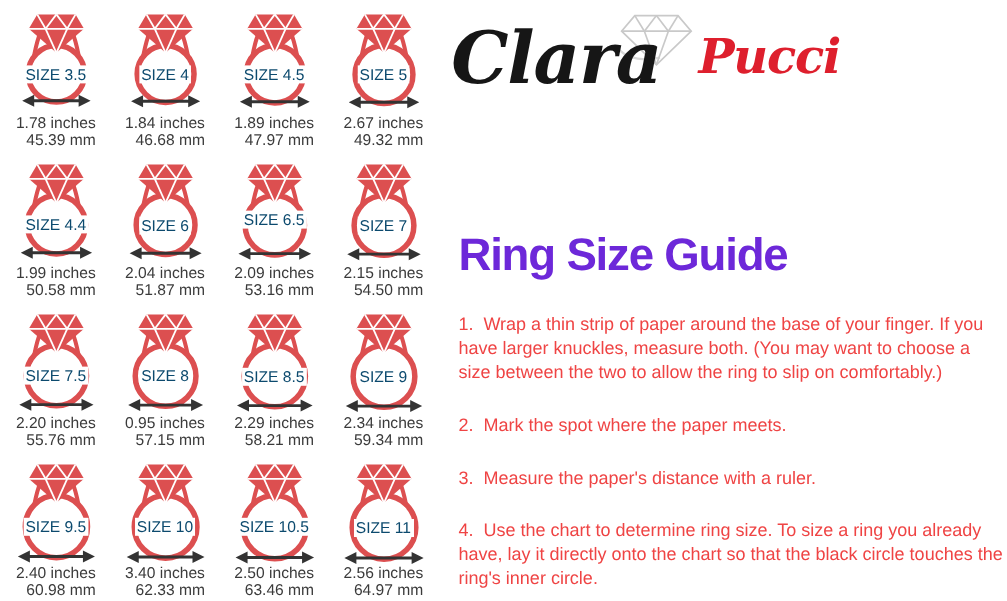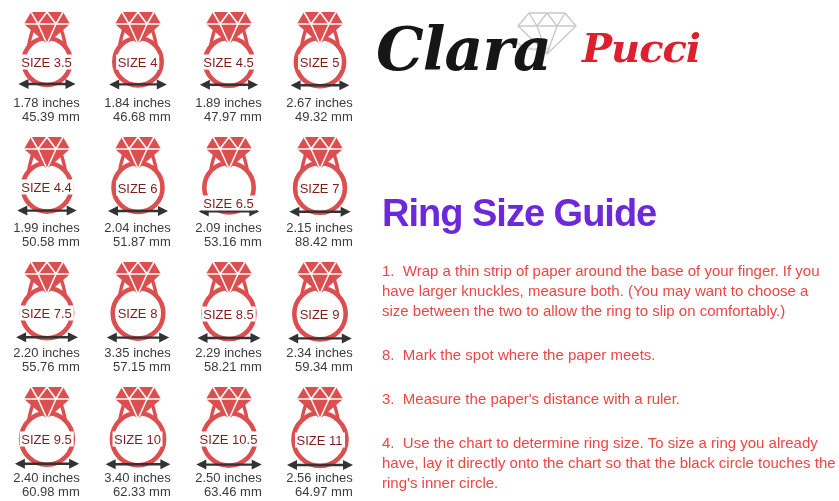--- a/index.html
+++ b/index.html
@@ -11,21 +11,21 @@
   .grid{
     position:absolute;left:1px;top:4px;
     display:grid;grid-template-columns:repeat(4,91px);grid-auto-rows:125px;
     justify-items:center;
   }
   .cell{display:flex;flex-direction:column;align-items:center;}
   .ring-wrap{position:relative;width:92px;height:94px;}
   .size-label{
     position:absolute;left:50%;transform:translate(-50%,-50%);
     background:#ffffff;padding:0 2px;white-space:nowrap;
-    font-size:13px;color:#7f1d1d;
+    font-size:13px;color:#0c4a6e;
   }
   .measure{margin-top:-2px;text-align:right;font-size:13px;line-height:13.5px;color:#3b3b3b;}
   
   .logo{position:absolute;left:374px;top:2px;width:464px;height:110px;}
   .logo-diamond{position:absolute;left:140px;top:6px;}
   .logo-first,.logo-second{
     position:absolute;font-family:"DejaVu Serif",serif;font-style:italic;font-weight:bold;
     letter-spacing:-1px;
   }
   .logo-first{left:2px;top:12px;font-size:60px;color:#161616;}
@@ -228,21 +228,21 @@
               <path d="M 46,8 L 55,20"></path>
               <path d="M 37,20 L 46,40"></path>
               <path d="M 55,20 L 46,40"></path>
             </g>
           </g>
           <g fill="#333333">
             <line x1="22.7" y1="82.4" x2="69.3" y2="82.4" stroke="#333333" stroke-width="2.4"></line>
             <polygon points="15.7,82.4 25.7,77.4 25.7,87.4"></polygon>
             <polygon points="76.3,82.4 66.3,77.4 66.3,87.4"></polygon>
           </g>
-        </svg><span class="size-label" style="top:74px">SIZE 6.5</span></div>
+        </svg><span class="size-label" style="top:54px">SIZE 6.5</span></div>
       <div class="measure">
         <div>2.09 inches</div>
         <div>53.16 mm</div>
       </div>
     </div>
     <div class="cell">
       <div class="ring-wrap"><svg width="92" height="94" viewBox="0 0 92 94">
           <circle cx="46" cy="58.9" r="24.9" fill="none" stroke="#dc4f50" stroke-width="4.6"></circle>
           <path d="M 27.5,42 Q 30,29 33.5,21" fill="none" stroke="#dc4f50" stroke-width="3.4" stroke-linecap="round"></path>
           <path d="M 64.5,42 Q 62,29 58.5,21" fill="none" stroke="#dc4f50" stroke-width="3.4" stroke-linecap="round"></path>
@@ -259,21 +259,21 @@
             </g>
           </g>
           <g fill="#333333">
             <line x1="22.4" y1="82.8" x2="69.6" y2="82.8" stroke="#333333" stroke-width="2.4"></line>
             <polygon points="15.399999999999999,82.8 25.4,77.8 25.4,87.8"></polygon>
             <polygon points="76.6,82.8 66.6,77.8 66.6,87.8"></polygon>
           </g>
         </svg><span class="size-label" style="top:58.9px">SIZE 7</span></div>
       <div class="measure">
         <div>2.15 inches</div>
-        <div>88.42 mm</div>
+        <div>54.50 mm</div>
       </div>
     </div>
     <div class="cell">
       <div class="ring-wrap"><svg width="92" height="94" viewBox="0 0 92 94">
           <circle cx="46" cy="59.1" r="25.1" fill="none" stroke="#dc4f50" stroke-width="4.6"></circle>
           <path d="M 27.5,42 Q 30,29 33.5,21" fill="none" stroke="#dc4f50" stroke-width="3.4" stroke-linecap="round"></path>
           <path d="M 64.5,42 Q 62,29 58.5,21" fill="none" stroke="#dc4f50" stroke-width="3.4" stroke-linecap="round"></path>
           <g>
             <path d="M 30,8 L 62,8 L 69,20 L 46,40 L 23,20 Z" fill="#dc4f50"></path>
             <g stroke="#ffffff" stroke-width="1.5" fill="none">
@@ -314,21 +314,21 @@
               <path d="M 55,20 L 46,40"></path>
             </g>
           </g>
           <g fill="#333333">
             <line x1="21.8" y1="83.6" x2="70.2" y2="83.6" stroke="#333333" stroke-width="2.4"></line>
             <polygon points="14.8,83.6 24.8,78.6 24.8,88.6"></polygon>
             <polygon points="77.2,83.6 67.2,78.6 67.2,88.6"></polygon>
           </g>
         </svg><span class="size-label" style="top:59.3px">SIZE 8</span></div>
       <div class="measure">
-        <div>3.35 inches</div>
+        <div>0.95 inches</div>
         <div>57.15 mm</div>
       </div>
     </div>
     <div class="cell">
       <div class="ring-wrap"><svg width="92" height="94" viewBox="0 0 92 94">
           <circle cx="46" cy="59.5" r="25.5" fill="none" stroke="#dc4f50" stroke-width="4.6"></circle>
           <path d="M 27.5,42 Q 30,29 33.5,21" fill="none" stroke="#dc4f50" stroke-width="3.4" stroke-linecap="round"></path>
           <path d="M 64.5,42 Q 62,29 58.5,21" fill="none" stroke="#dc4f50" stroke-width="3.4" stroke-linecap="round"></path>
           <g>
             <path d="M 30,8 L 62,8 L 69,20 L 46,40 L 23,20 Z" fill="#dc4f50"></path>
@@ -509,16 +509,16 @@
       <path d="M 43,18 L 33,46"></path>
     </g>
   </svg>
   <span class="logo-first">Clara</span>
   <span class="logo-second">Pucci</span>
 </div>
 
 <div class="guide-title">Ring Size Guide</div>
 <div class="steps">
     <p class="step">1.  Wrap a thin strip of paper around the base of your finger. If you have larger knuckles, measure both. (You may want to choose a size between the two to allow the ring to slip on comfortably.)</p>
-    <p class="step">8.  Mark the spot where the paper meets.</p>
+    <p class="step">2.  Mark the spot where the paper meets.</p>
     <p class="step">3.  Measure the paper's distance with a ruler.</p>
     <p class="step">4.  Use the chart to determine ring size. To size a ring you already have, lay it directly onto the chart so that the black circle touches the ring's inner circle.</p>
   </div>
 
 </body></html>

